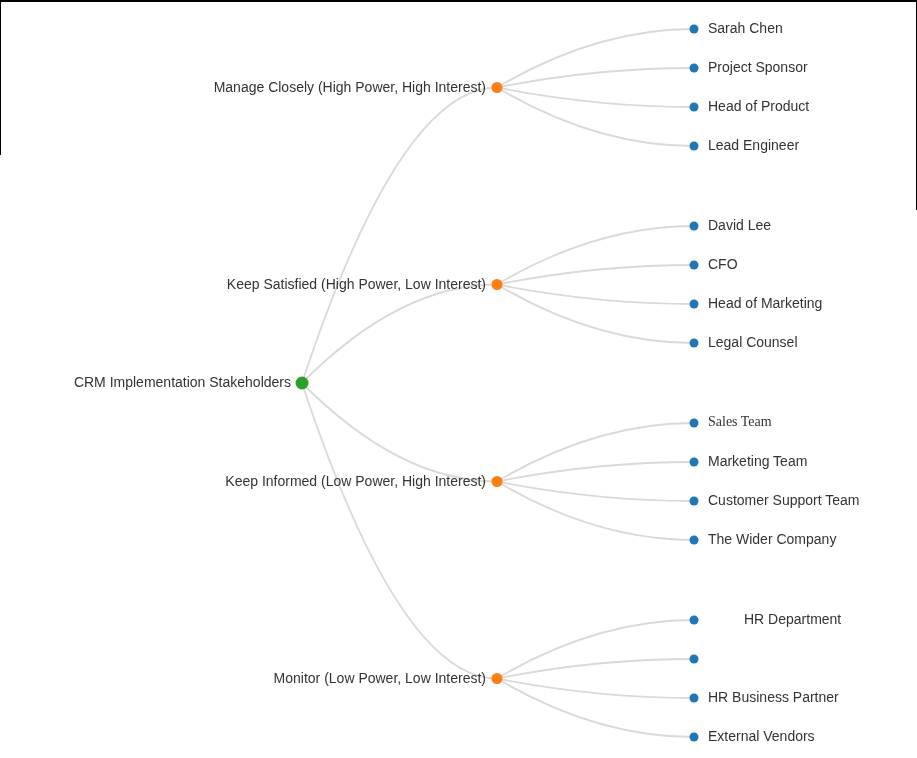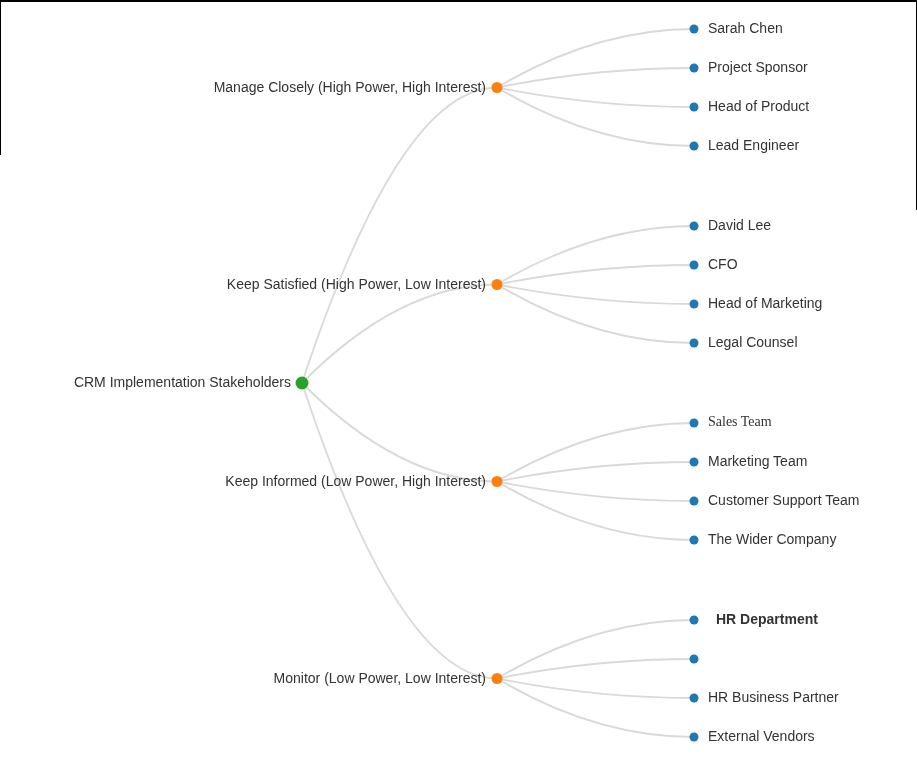--- a/index.html
+++ b/index.html
@@ -81,20 +81,20 @@
       <div class="node-label" style="left: 708px; top: 226px;">David Lee</div>
       <div class="node-label" style="left: 708px; top: 265px;">CFO</div>
       <div class="node-label" style="left: 708px; top: 304px;">Head of Marketing</div>
       <div class="node-label" style="left: 708px; top: 343px;">Legal Counsel</div>
       <div class="node-label right-align" style="right: 431px; top: 481.5px;">Keep Informed (Low Power, High Interest)</div>
       <div class="node-label" style="left: 708px; top: 423px; font-family: Liberation Serif, serif;">Sales Team</div>
       <div class="node-label" style="left: 708px; top: 462px;">Marketing Team</div>
       <div class="node-label" style="left: 708px; top: 501px;">Customer Support Team</div>
       <div class="node-label" style="left: 708px; top: 540px;">The Wider Company</div>
       <div class="node-label right-align" style="right: 431px; top: 678.5px;">Monitor (Low Power, Low Interest)</div>
-      <div class="node-label" style="left: 716px; top: 620px; font-weight: bold;">HR Department</div>
+      <div class="node-label" style="left: 744px; top: 620px;">HR Department</div>
       <div class="node-label" style="left: 708px; top: 698px;">HR Business Partner</div>
       <div class="node-label" style="left: 708px; top: 737px;">External Vendors</div>
     </div>
   <div class="frame frame-top"></div>
   <div class="frame frame-left"></div>
   <div class="frame frame-right"></div>
 </div>
 
 </body></html>

